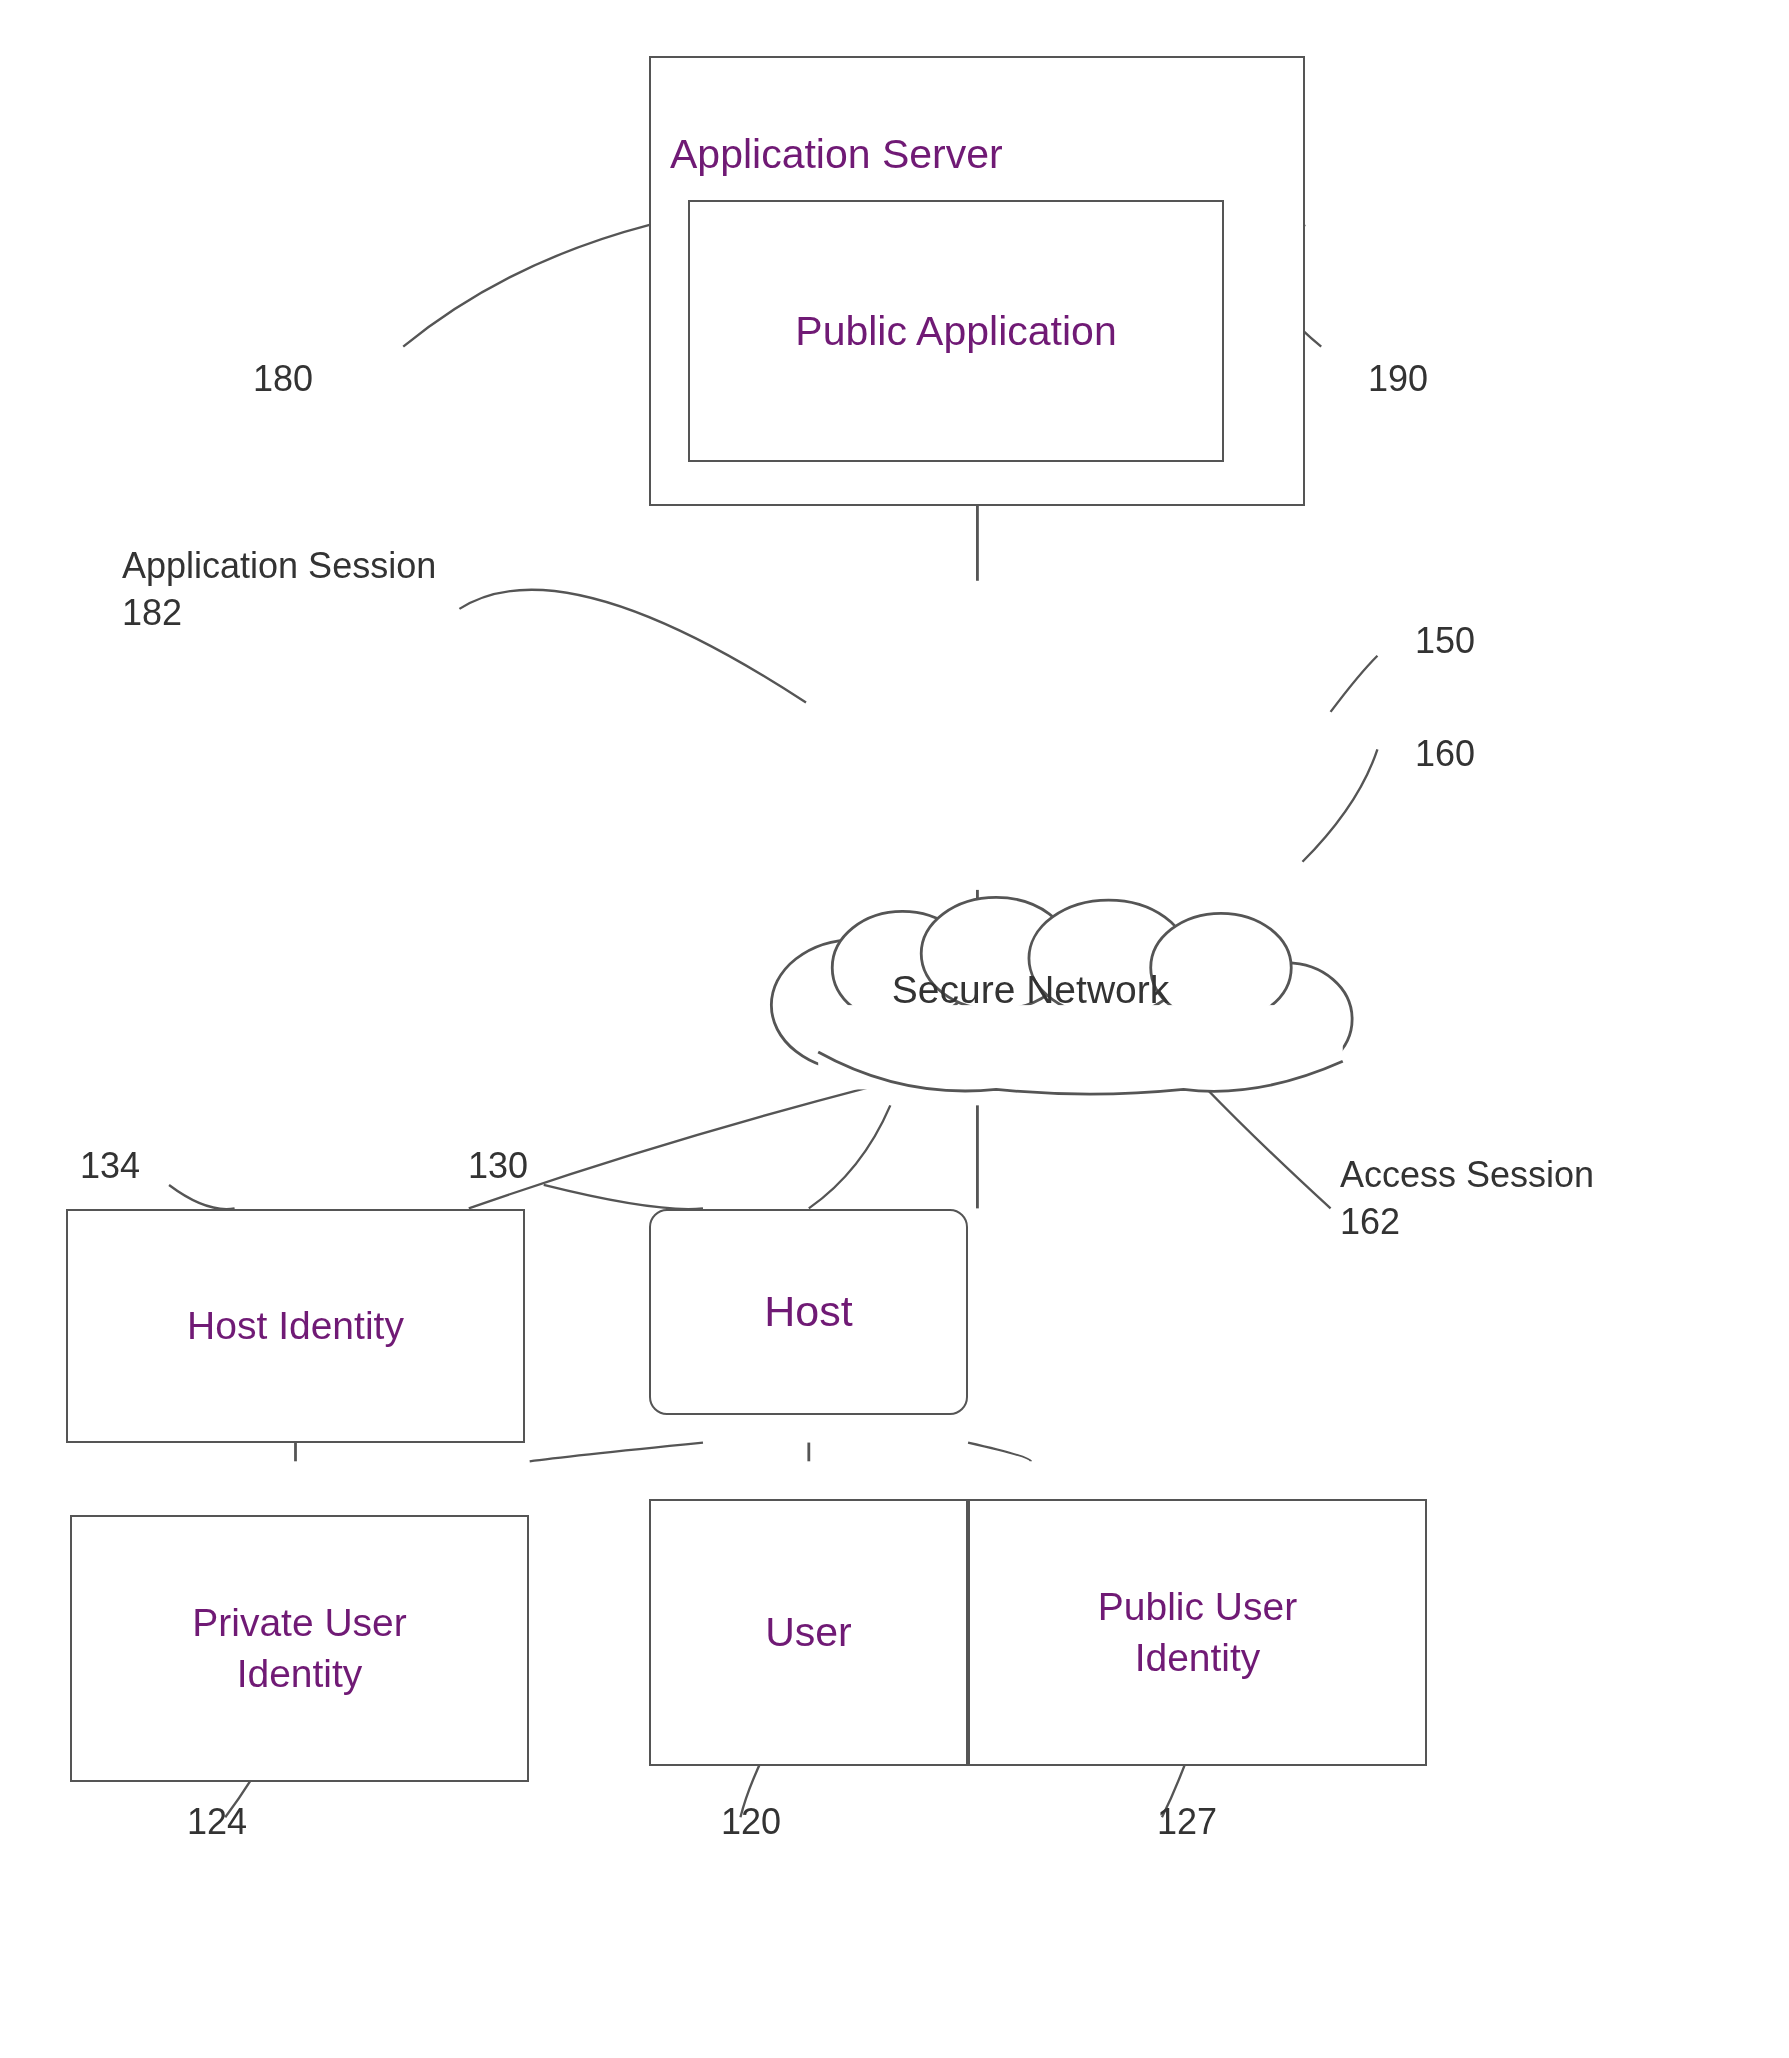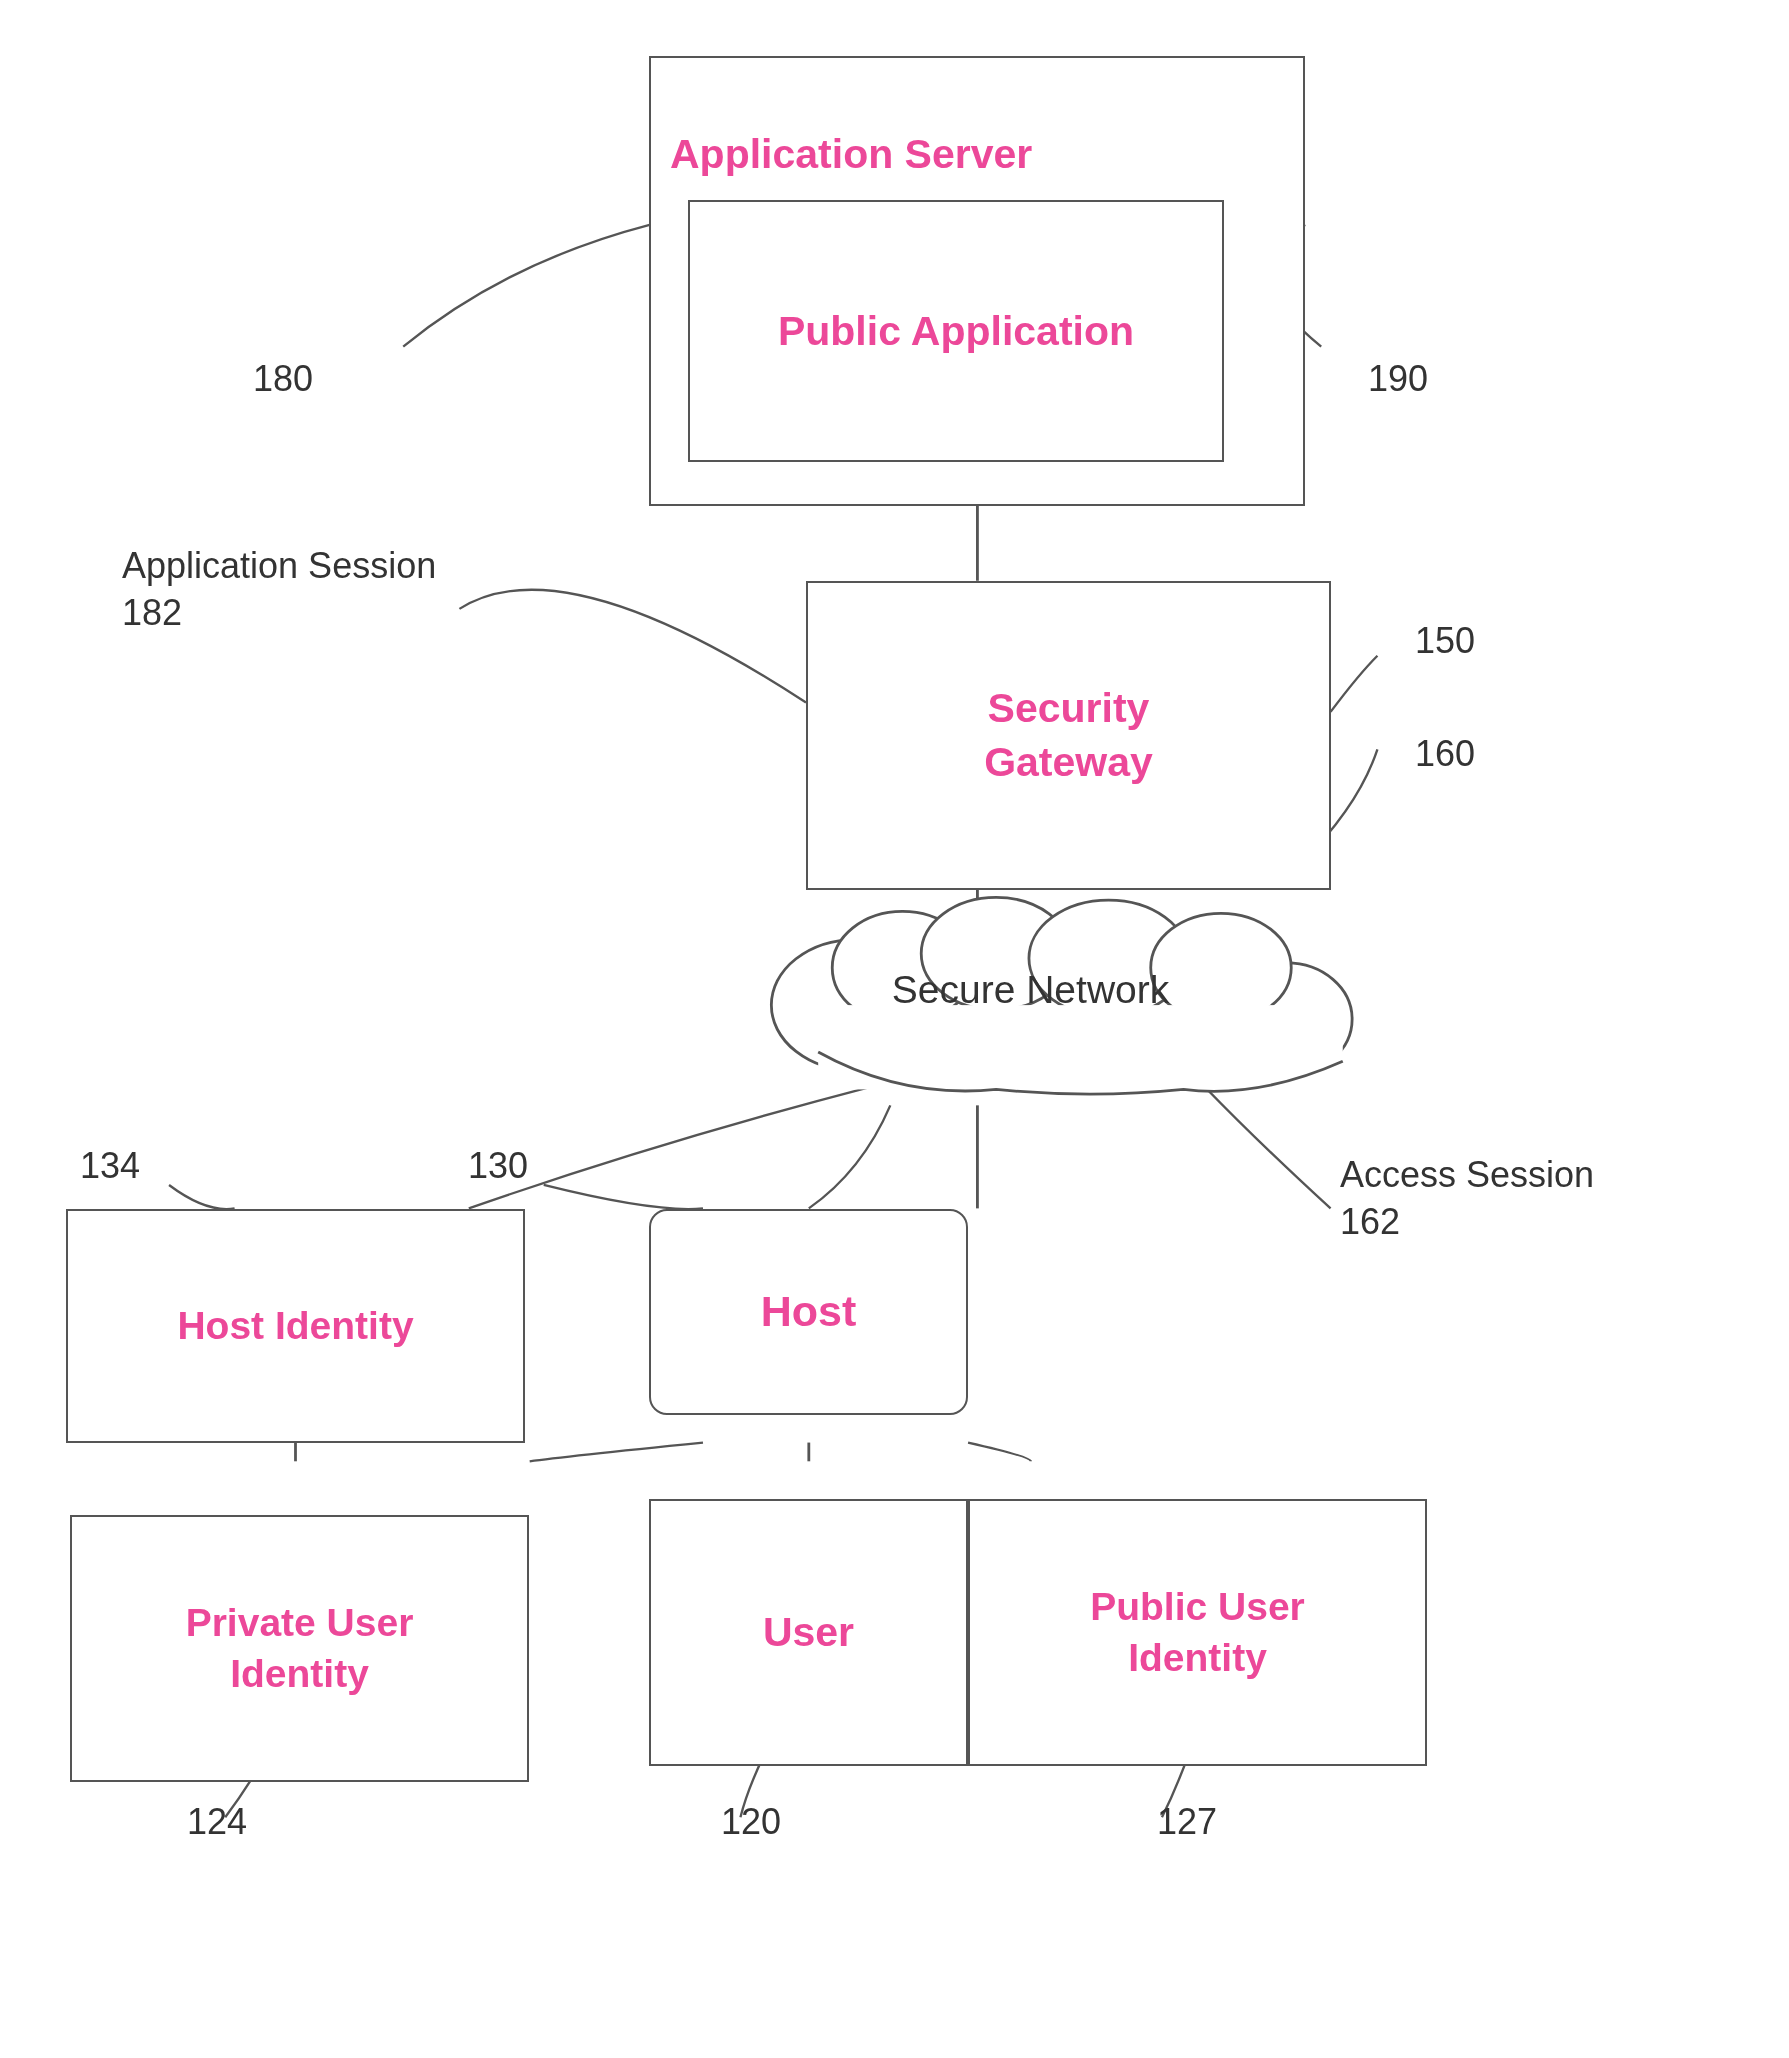--- a/index.html
+++ b/index.html
@@ -19,22 +19,22 @@
     }
     .box {
       position: absolute;
       border: 2.8px solid #555;
       background: #fff;
       display: flex;
       align-items: center;
       justify-content: center;
       text-align: center;
       font-size: 36px;
-      font-weight: bold;
-      color: #ec4899;
+      font-weight: normal;
+      color: #701a75;
       line-height: 1.3;
     }
     .label {
       position: absolute;
       font-size: 34px;
       color: #333;
       text-align: center;
       line-height: 1.3;
     }
     svg.connections {
@@ -113,23 +113,20 @@
   </svg>
 
   <div class="box" style="left:649px; top:56px; width:656px; height:450px; font-size:39px; align-items:flex-start; justify-content:center; padding-top:19px; flex-direction:column;">
     <span style="font-size:41px; padding: 9.4px 19px;">Application Server</span>
 
     <div class="box" style="position:relative; left:37px; width:536px; height:262px; margin-top:9.4px; font-size:41px;">
       <span>Public Application</span>
     </div>
   </div>
 
-  <div class="box" style="left:806px; top:581px; width:525px; height:309px; font-size:41px;">
-    <span>Security<br>Gateway</span>
-  </div>
 
   <div class="box" style="left:66px; top:1209px; width:459px; height:234px; font-size:39px;">
     <span>Host Identity</span>
   </div>
 
   <div class="box" style="left:649px; top:1209px; width:319px; height:206px; font-size:43px;border-radius:18px;">
     <span>Host</span>
   </div>
 
   <div class="box" style="left:70px; top:1499px; width:459px; height:267px; font-size:39px;margin-top:16px;">

